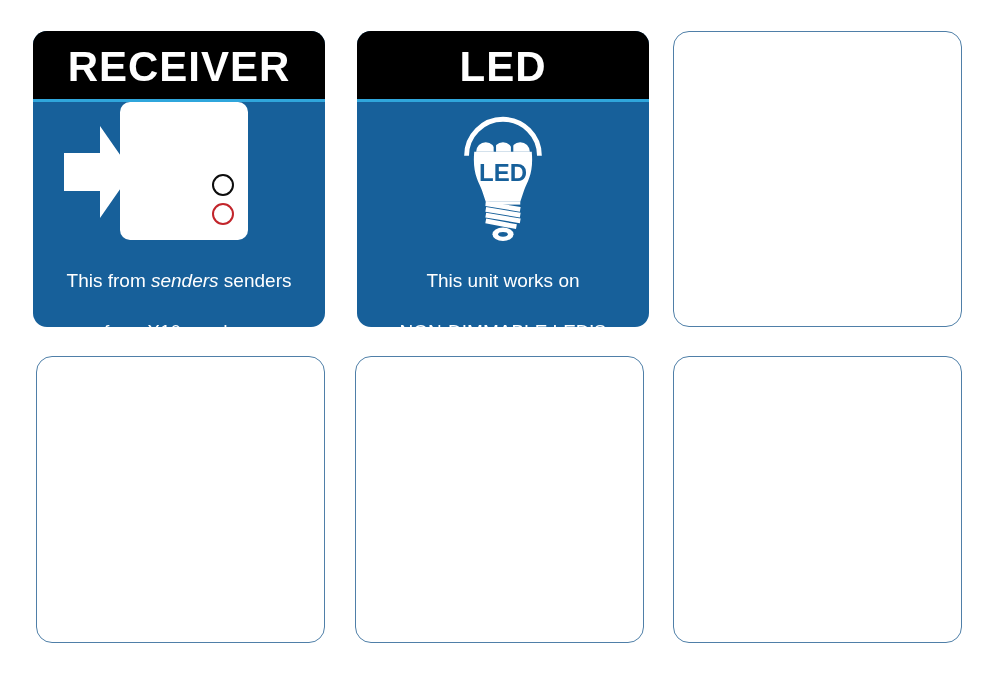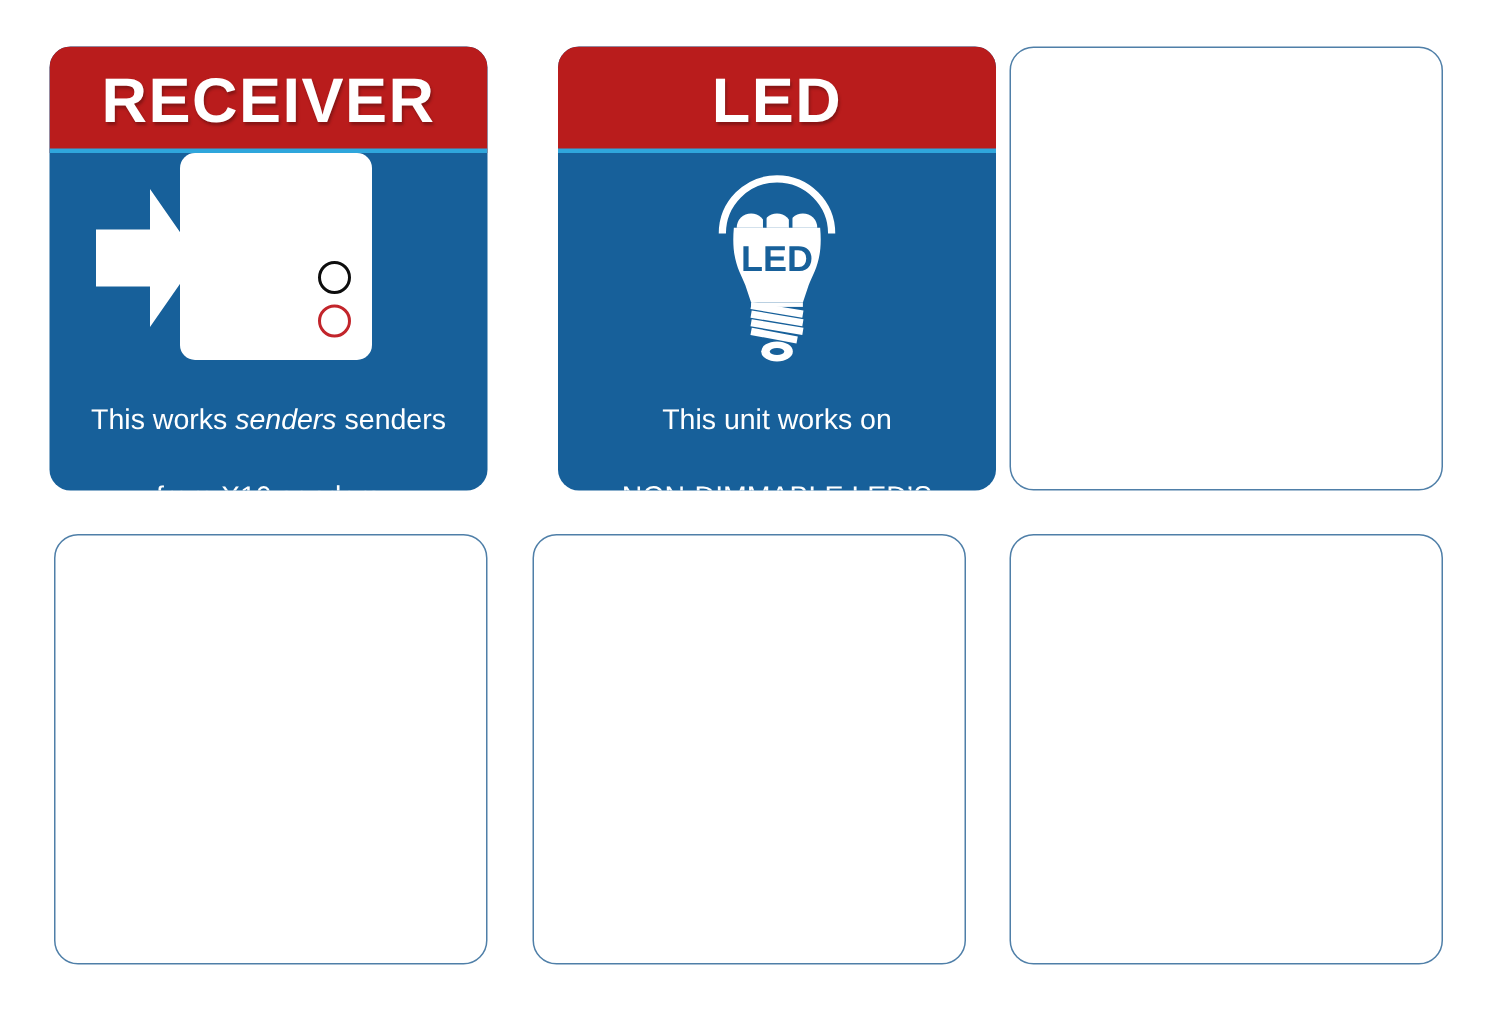--- a/index.html
+++ b/index.html
@@ -31,21 +31,21 @@
   
   .panel-filled {
     background: #17609A;
     overflow: hidden;
     display: flex;
     flex-direction: column;
   }
 
   .panel-header {
     height: 71px;
-    background: #b91c1c;
+    background: #000000;
     display: flex;
     align-items: center;
     justify-content: center;
     position: relative;
     flex: none;
   }
   .panel-header::after {
     content: "";
     position: absolute;
     left: 0;
@@ -168,27 +168,27 @@
 
           <div class="device-box">
             <div class="led-dot black"></div>
             <div class="led-dot red"></div>
           </div>
 
         </div>
       </div>
 
       <div class="panel-caption">
-        <span>This works </span><em>senders</em><span> senders</span><br>
+        <span>This from </span><em>senders</em><span> senders</span><br>
         <span>from X10 senders</span>
       </div>
     </div>
   </div>
 
-  <div class="panel panel-filled" style="left:372px; top:31px; width:292px; height:296px;">
+  <div class="panel panel-filled" style="left:357px; top:31px; width:292px; height:296px;">
 
     <div class="panel-header">
       <div class="panel-title">LED</div>
     </div>
 
     <div class="panel-body">
       <div class="panel-art">
         <svg class="bulb-art" viewBox="0 0 120 146">
 
           <path d="M22 56 A38 38 0 0 1 98 56" fill="none" stroke="#ffffff" stroke-width="5"></path>

